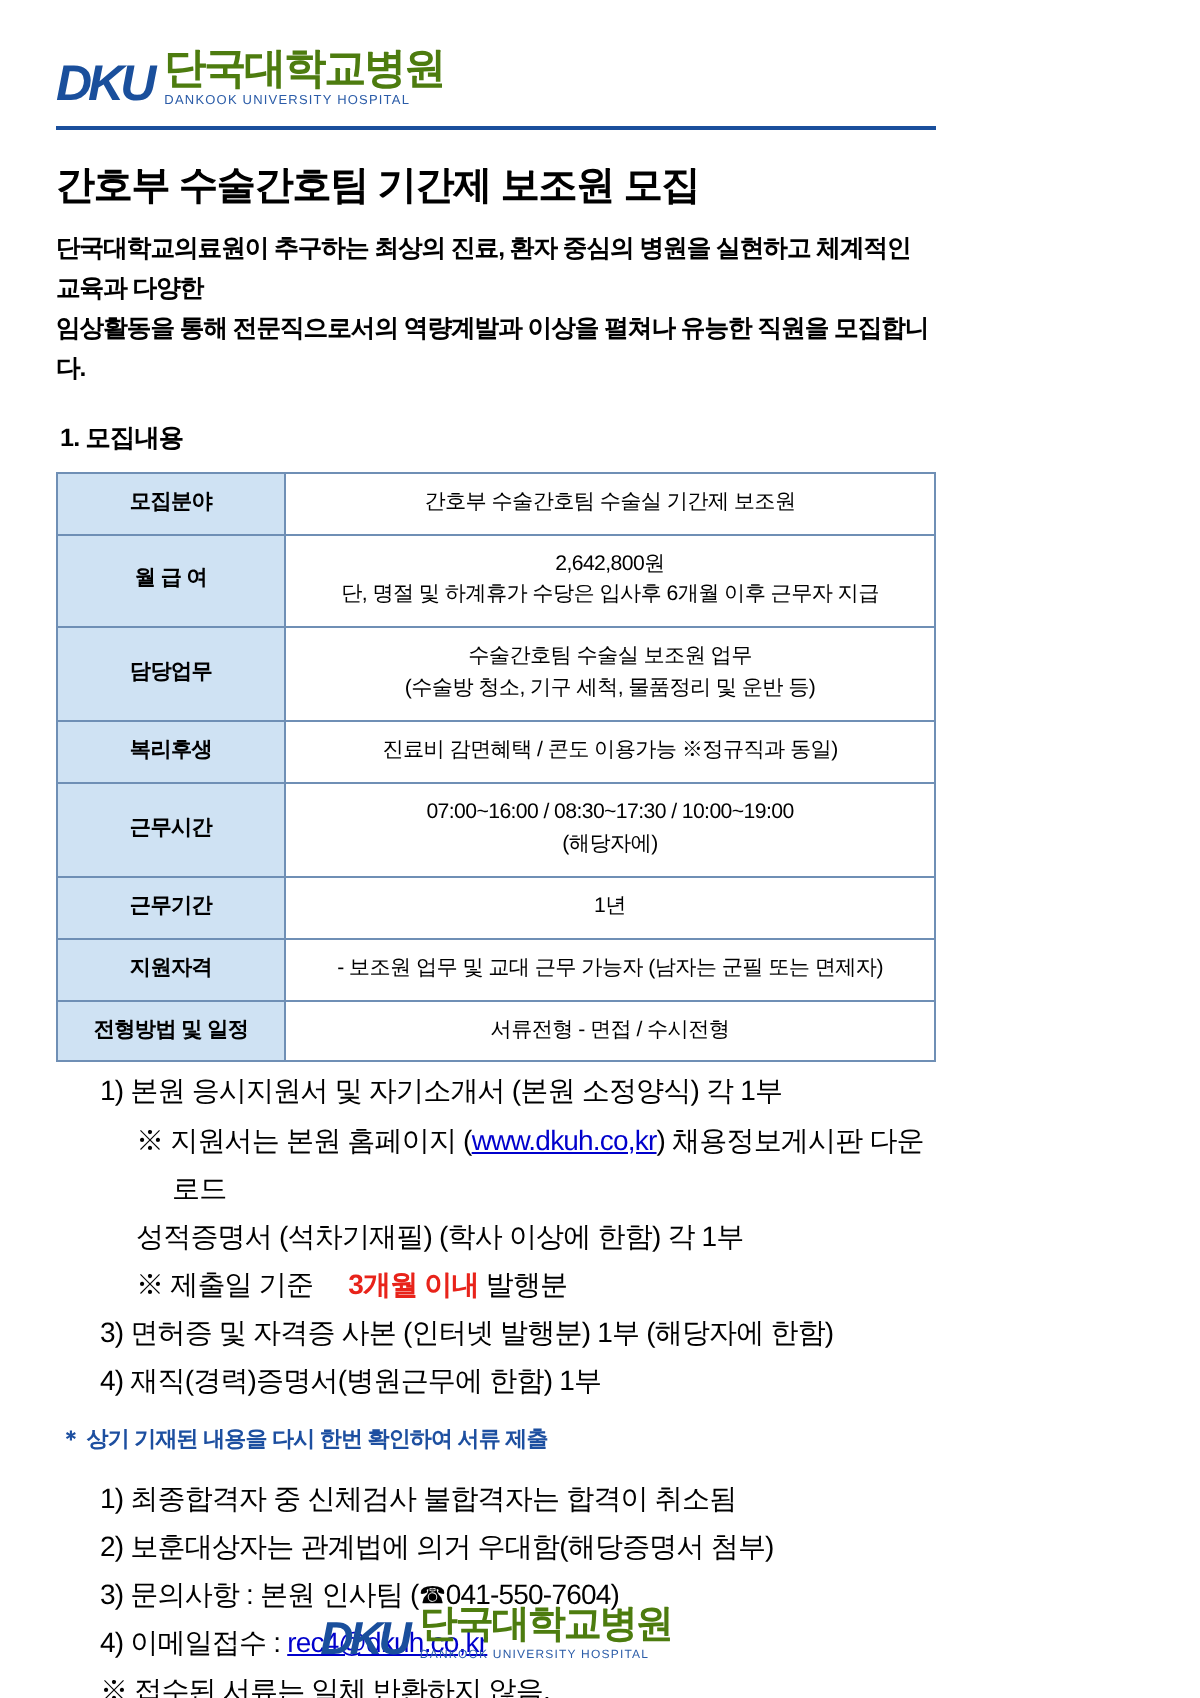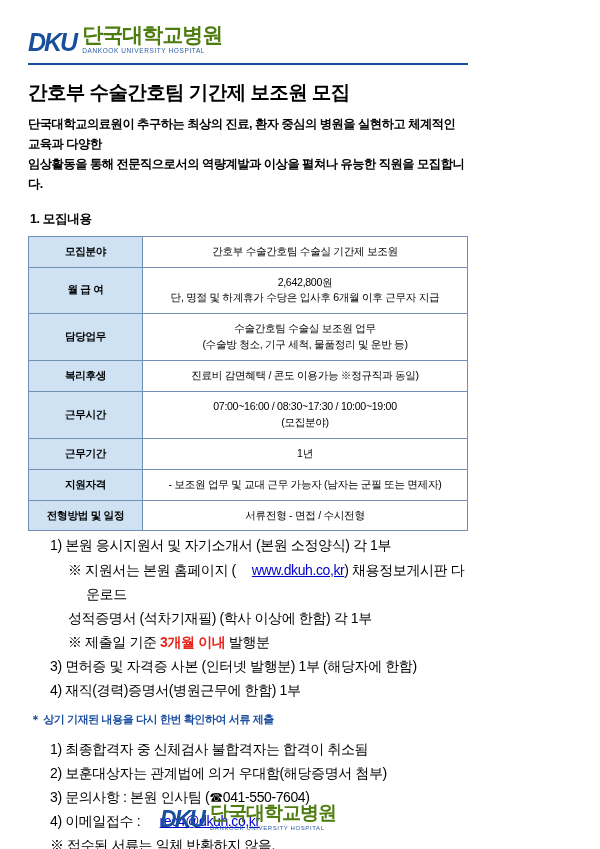--- a/index.html
+++ b/index.html
@@ -122,25 +122,25 @@
     text-indent: -18px;
     margin-bottom: 0;
   }
   .list li.sub {
     padding-left: 58px;
     text-indent: -18px;
   }
   .link {
     color: #0000cc;
     text-decoration: underline;
-    margin-left: 16px;
   }
   .red {
     color: #e8231a;
     font-weight: bold;
+    margin-left: 14px;
   }
   .notice {
     font-size: 11px;
     font-weight: bold;
     color: #1d4fa0;
     letter-spacing: -0.4px;
     margin: 10px 0 10px 2px;
   }
 
   
@@ -205,21 +205,21 @@
       <tr>
         <td class="label">복리후생</td>
         <td class="value">
           <div>진료비 감면혜택 / 콘도 이용가능 ※정규직과 동일)</div>
         </td>
       </tr>
       <tr>
         <td class="label">근무시간</td>
         <td class="value">
           <div>07:00~16:00  /  08:30~17:30  /  10:00~19:00</div>
-          <div>(모집분야)</div>
+          <div>(해당자에)</div>
         </td>
       </tr>
       <tr>
         <td class="label">근무기간</td>
         <td class="value">
           <div>1년</div>
         </td>
       </tr>
       <tr>
         <td class="label">지원자격</td>

